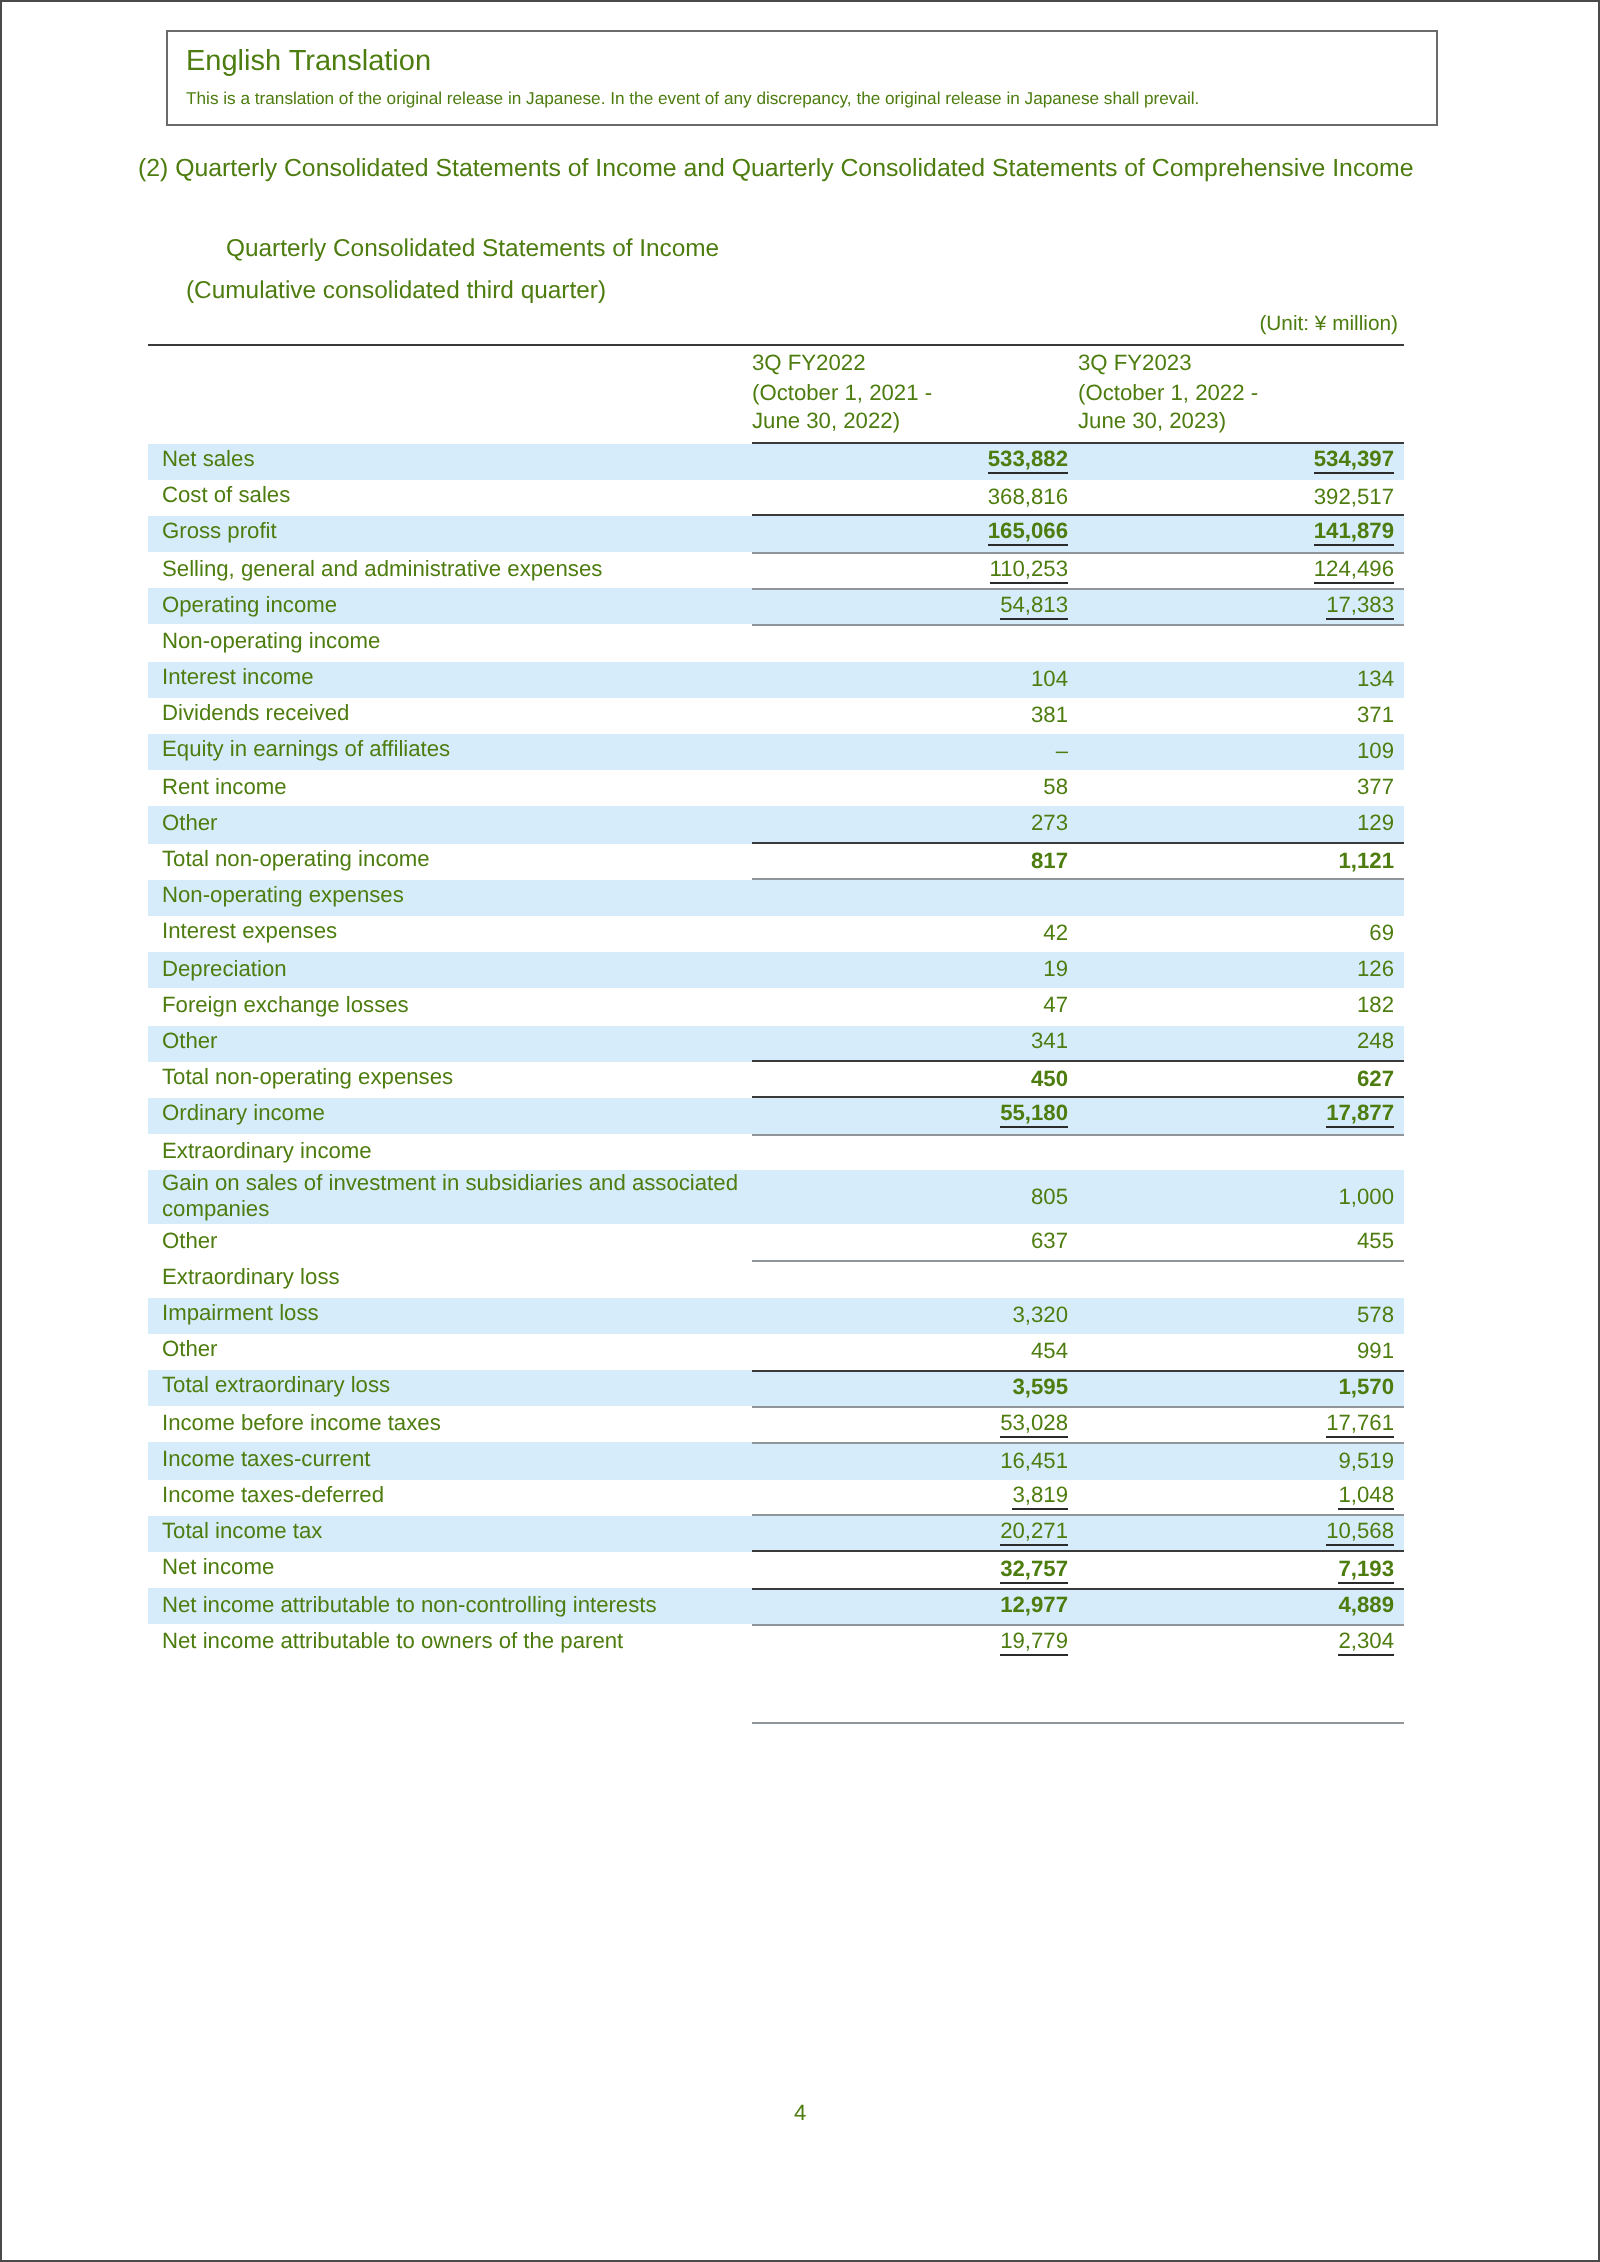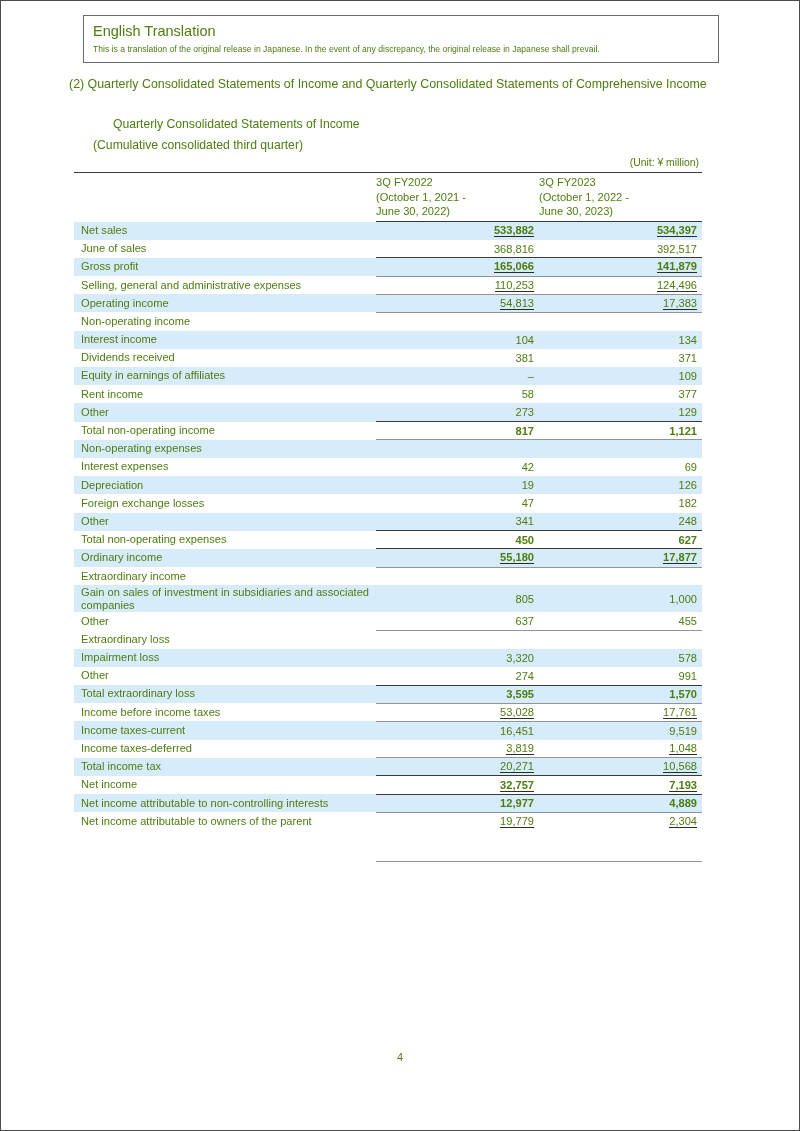--- a/index.html
+++ b/index.html
@@ -186,21 +186,21 @@
     </thead>
     <tbody>
 
       <tr class="shade">
         <td class="lbl">Net sales</td>
         <td class="num rule-top"><span class="u">533,882</span></td>
         <td class="num rule-top"><span class="u">534,397</span></td>
       </tr>
 
       <tr>
-        <td class="lbl">June of sales</td>
+        <td class="lbl">Cost of sales</td>
         <td class="num">368,816</td>
         <td class="num">392,517</td>
       </tr>
 
       <tr class="shade">
         <td class="lbl">Gross profit</td>
         <td class="num rule-top"><span class="u">165,066</span></td>
         <td class="num rule-top"><span class="u">141,879</span></td>
       </tr>
 
@@ -326,21 +326,21 @@
       </tr>
 
       <tr class="shade">
         <td class="lbl ind1">Impairment loss</td>
         <td class="num">3,320</td>
         <td class="num">578</td>
       </tr>
 
       <tr>
         <td class="lbl ind1">Other</td>
-        <td class="num">274</td>
+        <td class="num">454</td>
         <td class="num">991</td>
       </tr>
 
       <tr class="shade">
         <td class="lbl ind1">Total extraordinary loss</td>
         <td class="num rule-top">3,595</td>
         <td class="num rule-top">1,570</td>
       </tr>
 
       <tr>

